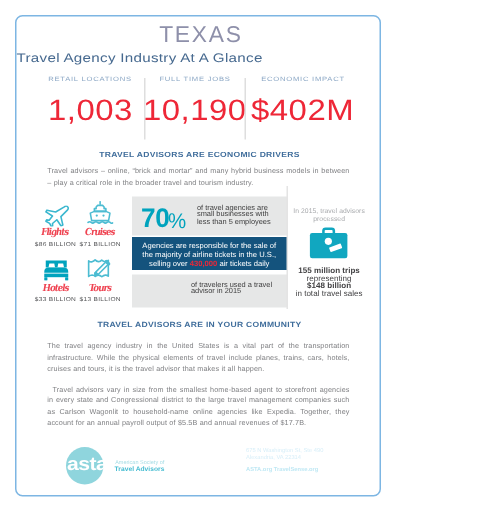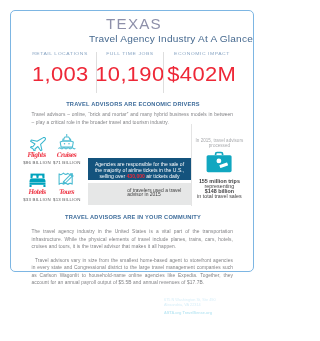--- a/index.html
+++ b/index.html
@@ -1,25 +1,25 @@
 <!DOCTYPE html>
 <html><head>
 <meta charset="utf-8">
 <style>
   * { box-sizing: border-box; margin:0; padding:0; }
   html,body { width:264px; height:341px; background:#ffffff; overflow:hidden; }
   body { font-family:"Liberation Sans", sans-serif; -webkit-font-smoothing:antialiased; }
 
-  .page { position:absolute; left:10px; top:10px; width:244px; height:262px;
+  .page { position:absolute; left:10px; top:10px; width:244px; height:321px;
           border:1.2px solid #7db6e3; border-radius:5px; background:#fff; }
 
   
   .state-title { position:absolute; left:0; top:3.8px; width:100%; text-align:center;
      font-size:15.2px; letter-spacing:1.2px; color:#8e90aa; font-weight:400; text-indent:4px; }
-  .sub-title { position:absolute; left:0; top:22.5px; width:100%; text-align:right;
+  .sub-title { position:absolute; left:0; top:22.5px; width:100%; text-align:left;
      font-size:10.1px; color:#46698f; letter-spacing:0.2px; }
   .sub-title span { display:inline-block; transform:scale(1.0,0.82); transform-origin:50% 50%; }
 
   
   .stats { position:absolute; left:0; top:30px; width:244px; height:42px; }
   .stat { position:absolute; top:0; text-align:center; }
   .stat .lbl { font-size:5.1px; letter-spacing:0.5px; color:#8aa6c4; line-height:1;
       display:inline-block; transform:scale(1,0.82); }
   .stat .num { font-size:19.6px; color:#ee2737; letter-spacing:0.3px; line-height:1;
       margin-top:6.4px; display:inline-block; font-weight:400; transform:scale(1.12,1.0); }
@@ -171,20 +171,24 @@
           <path d="M12.85 2.35 L14.45 3.95" stroke="#4cbcd2" stroke-width="2.2" stroke-linecap="round"></path>
           <path d="M5.6 10.2 L6.5 11.1" stroke="#4cbcd2" stroke-width="1.9" stroke-linecap="round"></path>
         </svg>
       </div>
       <div class="nm"><span>Tours</span></div>
       <div class="val"><span>$13 BILLION</span></div>
     </div>
 
   </div>
 
+  <div class="card gray" style="left:76.5px;top:119.5px;width:104px;height:26.3px">
+    <div class="pct" style="left:6.3px;top:9.2px"><span class="big">70</span><span class="sym">%</span></div>
+    <div class="txt" style="left:43.8px;top:7.3px;width:55px">of travel agencies are small businesses with less than 5 employees</div>
+  </div>
 
   <div class="card navy" style="left:76.5px;top:147.3px;width:104px;height:21.7px">
     <div class="txt" style="top:2.5px"><span>Agencies are responsible for the sale of the majority of airline  tickets in the U.S., selling over </span><span class="hl">430,000</span><span> air tickets daily</span></div>
   </div>
 
   <div class="card gray" style="left:76.5px;top:171.5px;width:104px;height:22.2px">
     <div class="txt" style="left:39.8px;top:6.1px;width:55px">of travelers used a travel advisor in 2015</div>
   </div>
 
   <div class="vdiv" style="left:180px;top:113px;height:82px"></div>
@@ -198,20 +202,26 @@
         <circle cx="51.6" cy="39.6" r="9.6" fill="#fff"></circle>
         <rect x="54.4" y="50.4" width="33.2" height="12.8" rx="1.6" fill="#fff" transform="rotate(-20 71 56.8)"></rect>
       </svg>
     </div>
     <div class="bot" style="top:54.5px"><span class="b">155 million trips</span><br><span>representing</span><br><span class="b">$148 billion</span><br><span>in total travel sales</span></div>
   </div>
 
   <div class="sec-head" style="top:204.2px"><span>TRAVEL ADVISORS ARE IN YOUR COMMUNITY</span></div>
   <div class="para" style="left:20.5px;width:201.5px;top:217.3px">The travel agency industry in the United States is a vital part of the transportation infrastructure. While the physical elements of travel include planes, trains, cars, hotels, cruises and tours, it is the travel advisor that makes it all happen.</div>
   <div class="para" style="left:20.5px;width:201.5px;top:245.8px;text-indent:3.5px">Travel advisors vary in size from the smallest home-based agent to storefront agencies in every state and Congressional district to the large travel management companies such as Carlson Wagonlit to household-name online agencies like Expedia. Together, they account for an annual payroll output of $5.5B and annual revenues of $17.7B.</div>
+  <div class="logo" style="left:33px;top:286.7px;width:100px;height:25px">
+    <div class="circ"></div>
+    <div class="asta"><span>asta</span></div>
+    <div class="tag1">American Society of</div>
+    <div class="tag2">Travel Advisors</div>
+  </div>
 
   <div class="addr" style="left:153px;top:286.7px">
     <span>675 N Washington St, Ste 490</span><br>
     <span>Alexandria, VA 22314</span>
     <span class="urls">ASTA.org  TravelSense.org</span>
   </div>
 
 </div>
 
 </body></html>

